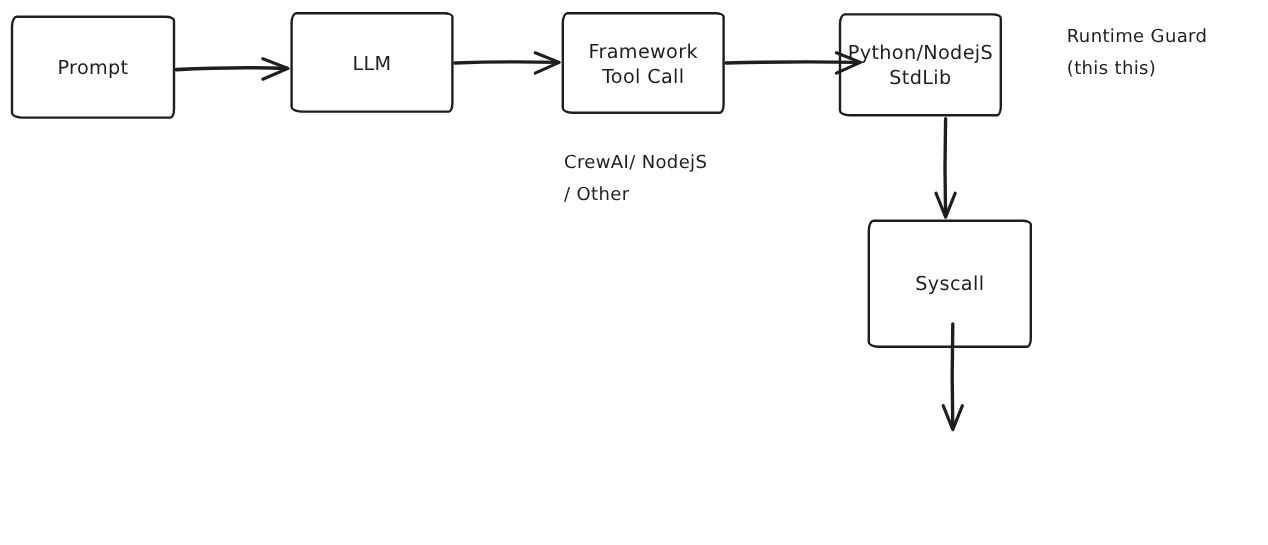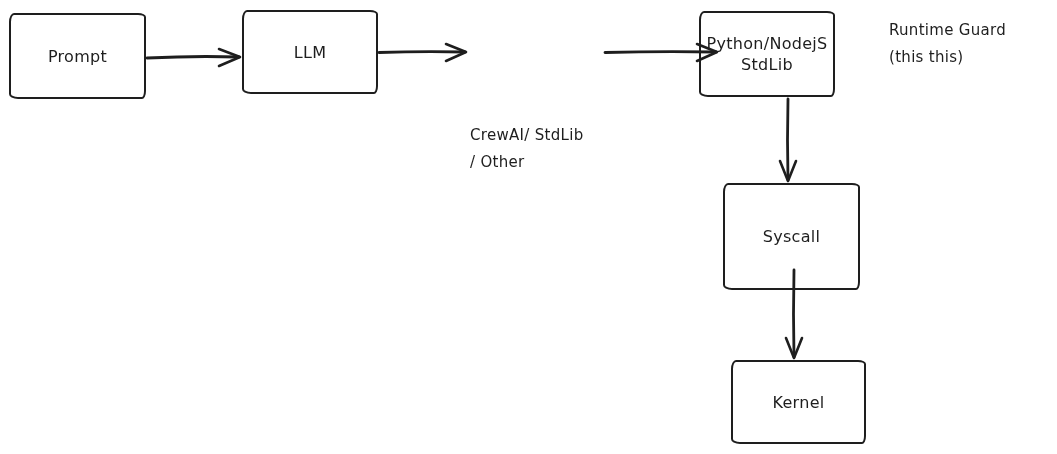--- a/index.html
+++ b/index.html
@@ -58,33 +58,34 @@
 <div class="canvas">
 
   <div class="node" style="left:9px;top:13px;width:137px;height:86px">
     <div>Prompt</div>
   </div>
 
   <div class="node" style="left:242px;top:10px;width:136px;height:84px">
     <div>LLM</div>
   </div>
 
+  <div class="node" style="left:468px;top:10px;width:136px;height:85px">
+    <div>Framework</div>
+    <div>Tool Call</div>
+  </div>
 
   <div class="node" style="left:699px;top:11px;width:136px;height:86px">
     <div>Python/NodejS</div>
     <div>StdLib</div>
   </div>
 
   <div class="node" style="left:723px;top:183px;width:137px;height:107px">
     <div>Syscall</div>
   </div>
 
-  <div class="node" style="left:731px;top:360px;width:135px;height:84px">
-    <div>Kernel</div>
-  </div>
 
   <svg class="arrow" style="left:146px;top:47px" width="96" height="20" aria-hidden="true">
     <path d="M1,11 Q50,8.5 93,10" stroke-width="3"></path>
     <polyline points="73,2 94,10 73,19" stroke-width="2.6"></polyline>
   </svg>
 
   <svg class="arrow" style="left:378px;top:42px" width="90" height="20" aria-hidden="true">
     <path d="M1,10.5 Q45,9 87,10" stroke-width="2.8"></path>
     <polyline points="68,2 88,10 68,19" stroke-width="2.6"></polyline>
   </svg>
@@ -98,21 +99,21 @@
     <path d="M11,1 Q10,42 11,82" stroke-width="2.8"></path>
     <polyline points="3,63 11,83 19,63" stroke-width="2.6"></polyline>
   </svg>
 
   <svg class="arrow" style="left:783px;top:269px" width="22" height="91" aria-hidden="true">
     <path d="M11,1 Q10,45 11,88" stroke-width="2.8"></path>
     <polyline points="3,69 11,89 19,69" stroke-width="2.6"></polyline>
   </svg>
 
   <div class="annotation" style="left:470px;top:122px">
-    <div>CrewAI/ StdLib</div>
+    <div>CrewAI/ NodejS</div>
     <div>/ Other</div>
   </div>
 
   <div class="annotation" style="left:889px;top:17px">
     <div>Runtime Guard</div>
     <div>(this this)</div>
   </div>
 
 
 </div>

